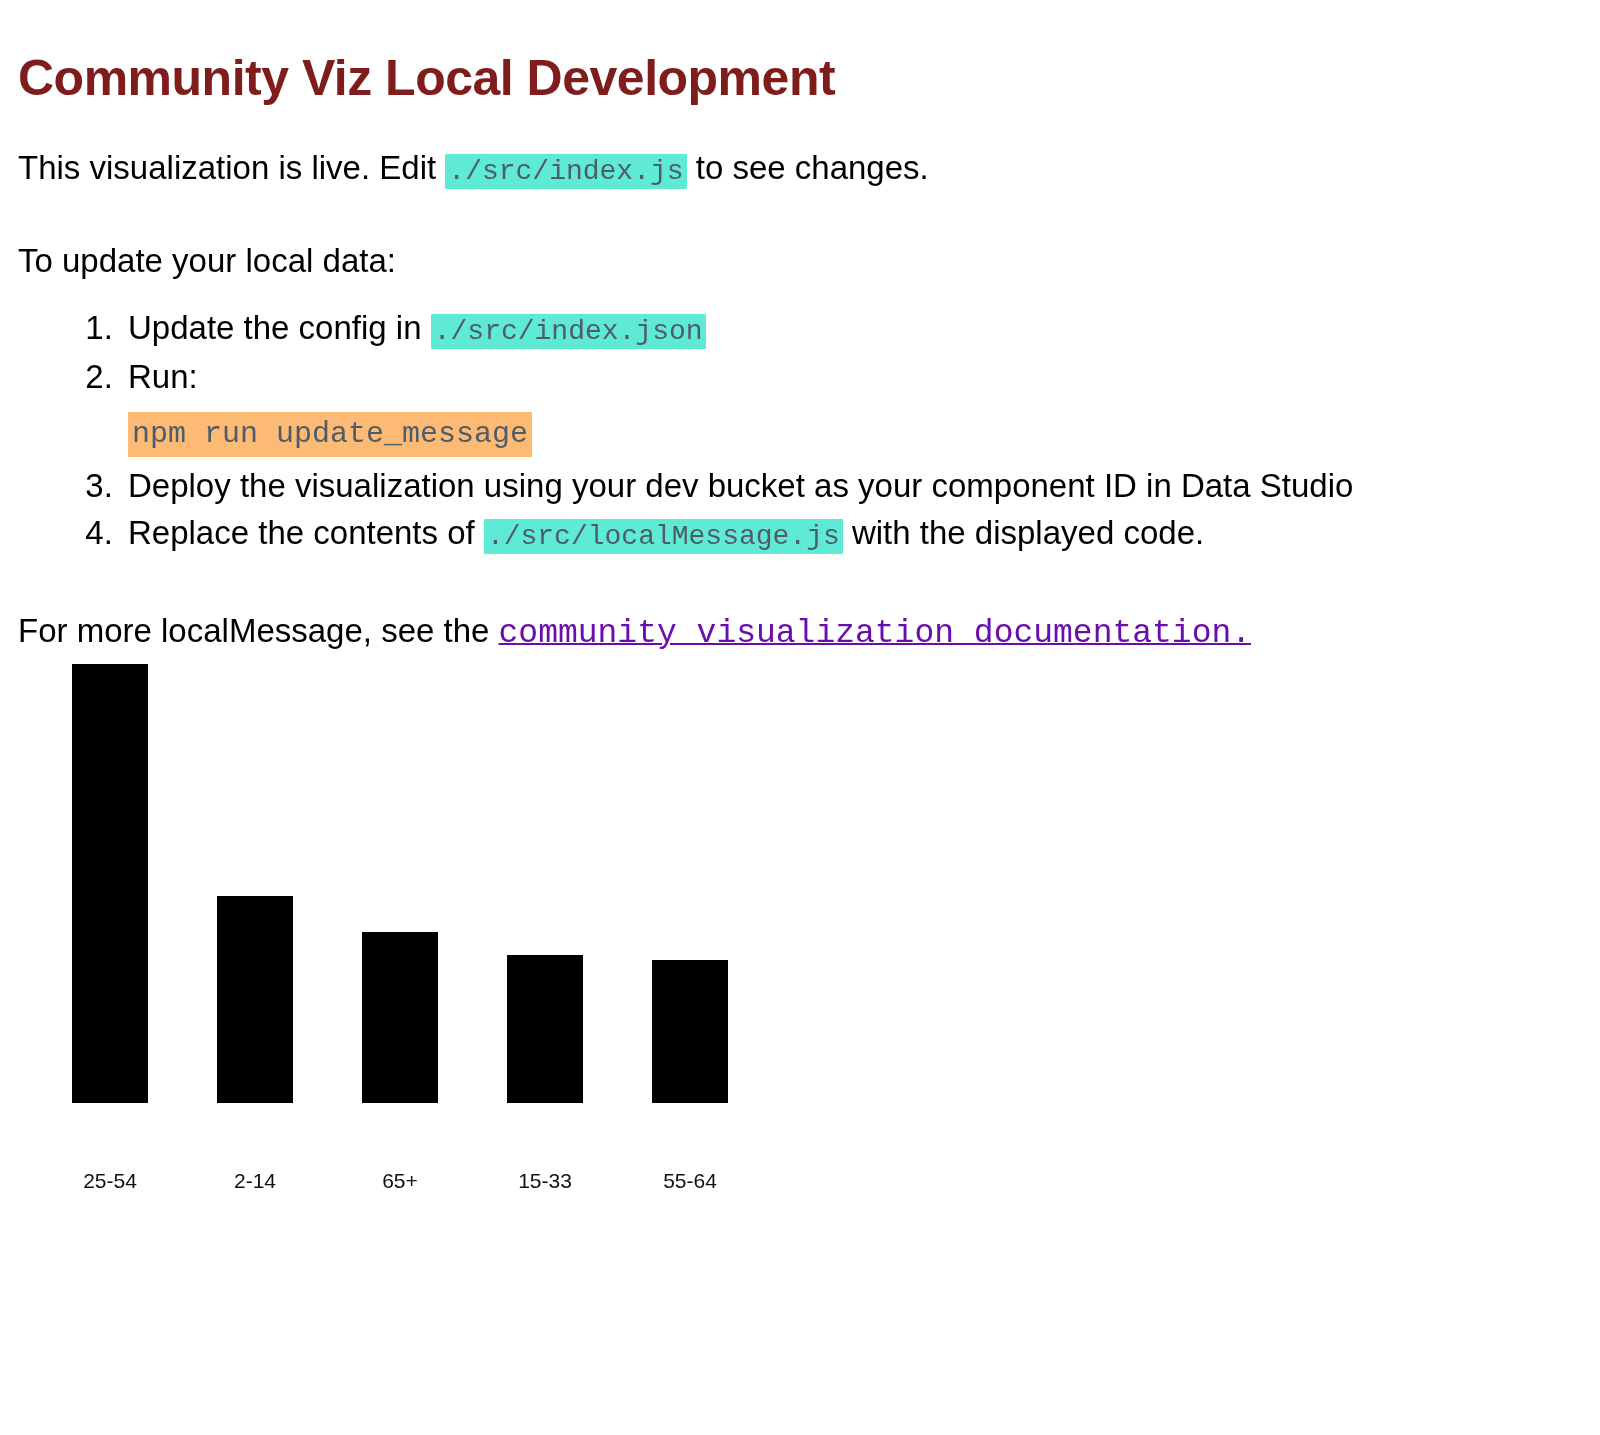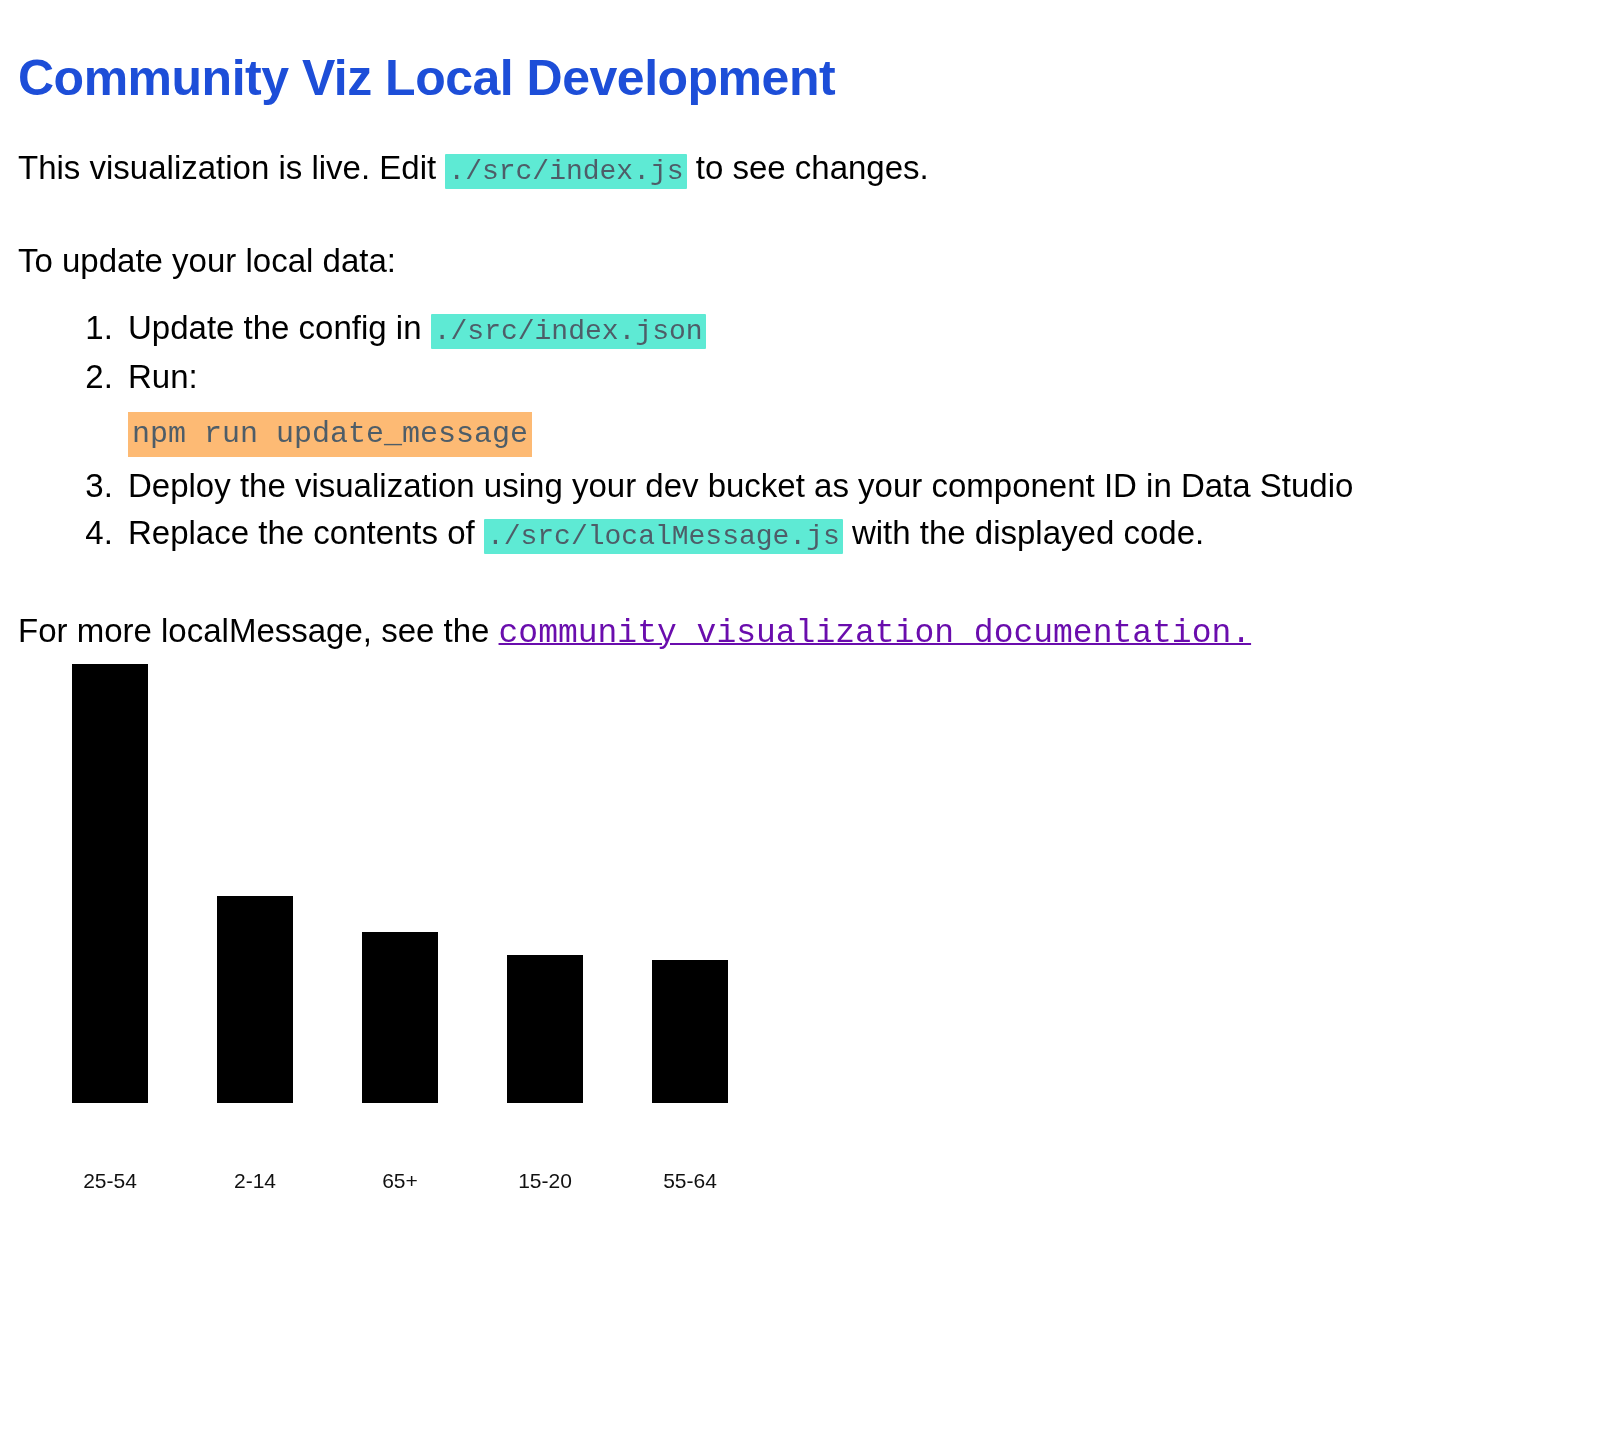--- a/index.html
+++ b/index.html
@@ -20,21 +20,21 @@
     box-sizing: border-box;
     width: 1600px;
   }
   h1.page-title {
     font-size: 50px;
     font-weight: bold;
     letter-spacing: -0.5px;
     margin: 0;
     padding-top: 50px;
     line-height: 1.12;
-    color: #1d4ed8;
+    color: #7f1d1d;
   }
   p.body-para {
     font-size: 33px;
     line-height: 1.35;
     margin: 40px 0 0 0;
     color: #000;
   }
   p.body-para.second {
     margin-top: 48px;
   }
@@ -149,21 +149,21 @@
           <div class="bar-rect" style="height: 207px; width: 76px; background: rgb(0, 0, 0);"></div>
         </div>
         <div class="bar-label" style="left: 163px; width: 76px;">2-14</div>
         <div class="bar-col" style="left: 308px;">
           <div class="bar-rect" style="height: 171px; width: 76px; background: rgb(0, 0, 0);"></div>
         </div>
         <div class="bar-label" style="left: 308px; width: 76px;">65+</div>
         <div class="bar-col" style="left: 453px;">
           <div class="bar-rect" style="height: 148px; width: 76px; background: rgb(0, 0, 0);"></div>
         </div>
-        <div class="bar-label" style="left: 453px; width: 76px;">15-20</div>
+        <div class="bar-label" style="left: 453px; width: 76px;">15-33</div>
         <div class="bar-col" style="left: 598px;">
           <div class="bar-rect" style="height: 143px; width: 76px; background: rgb(0, 0, 0);"></div>
         </div>
         <div class="bar-label" style="left: 598px; width: 76px;">55-64</div>
       </div>
   </div>
 
 </div>
 
 </body></html>

